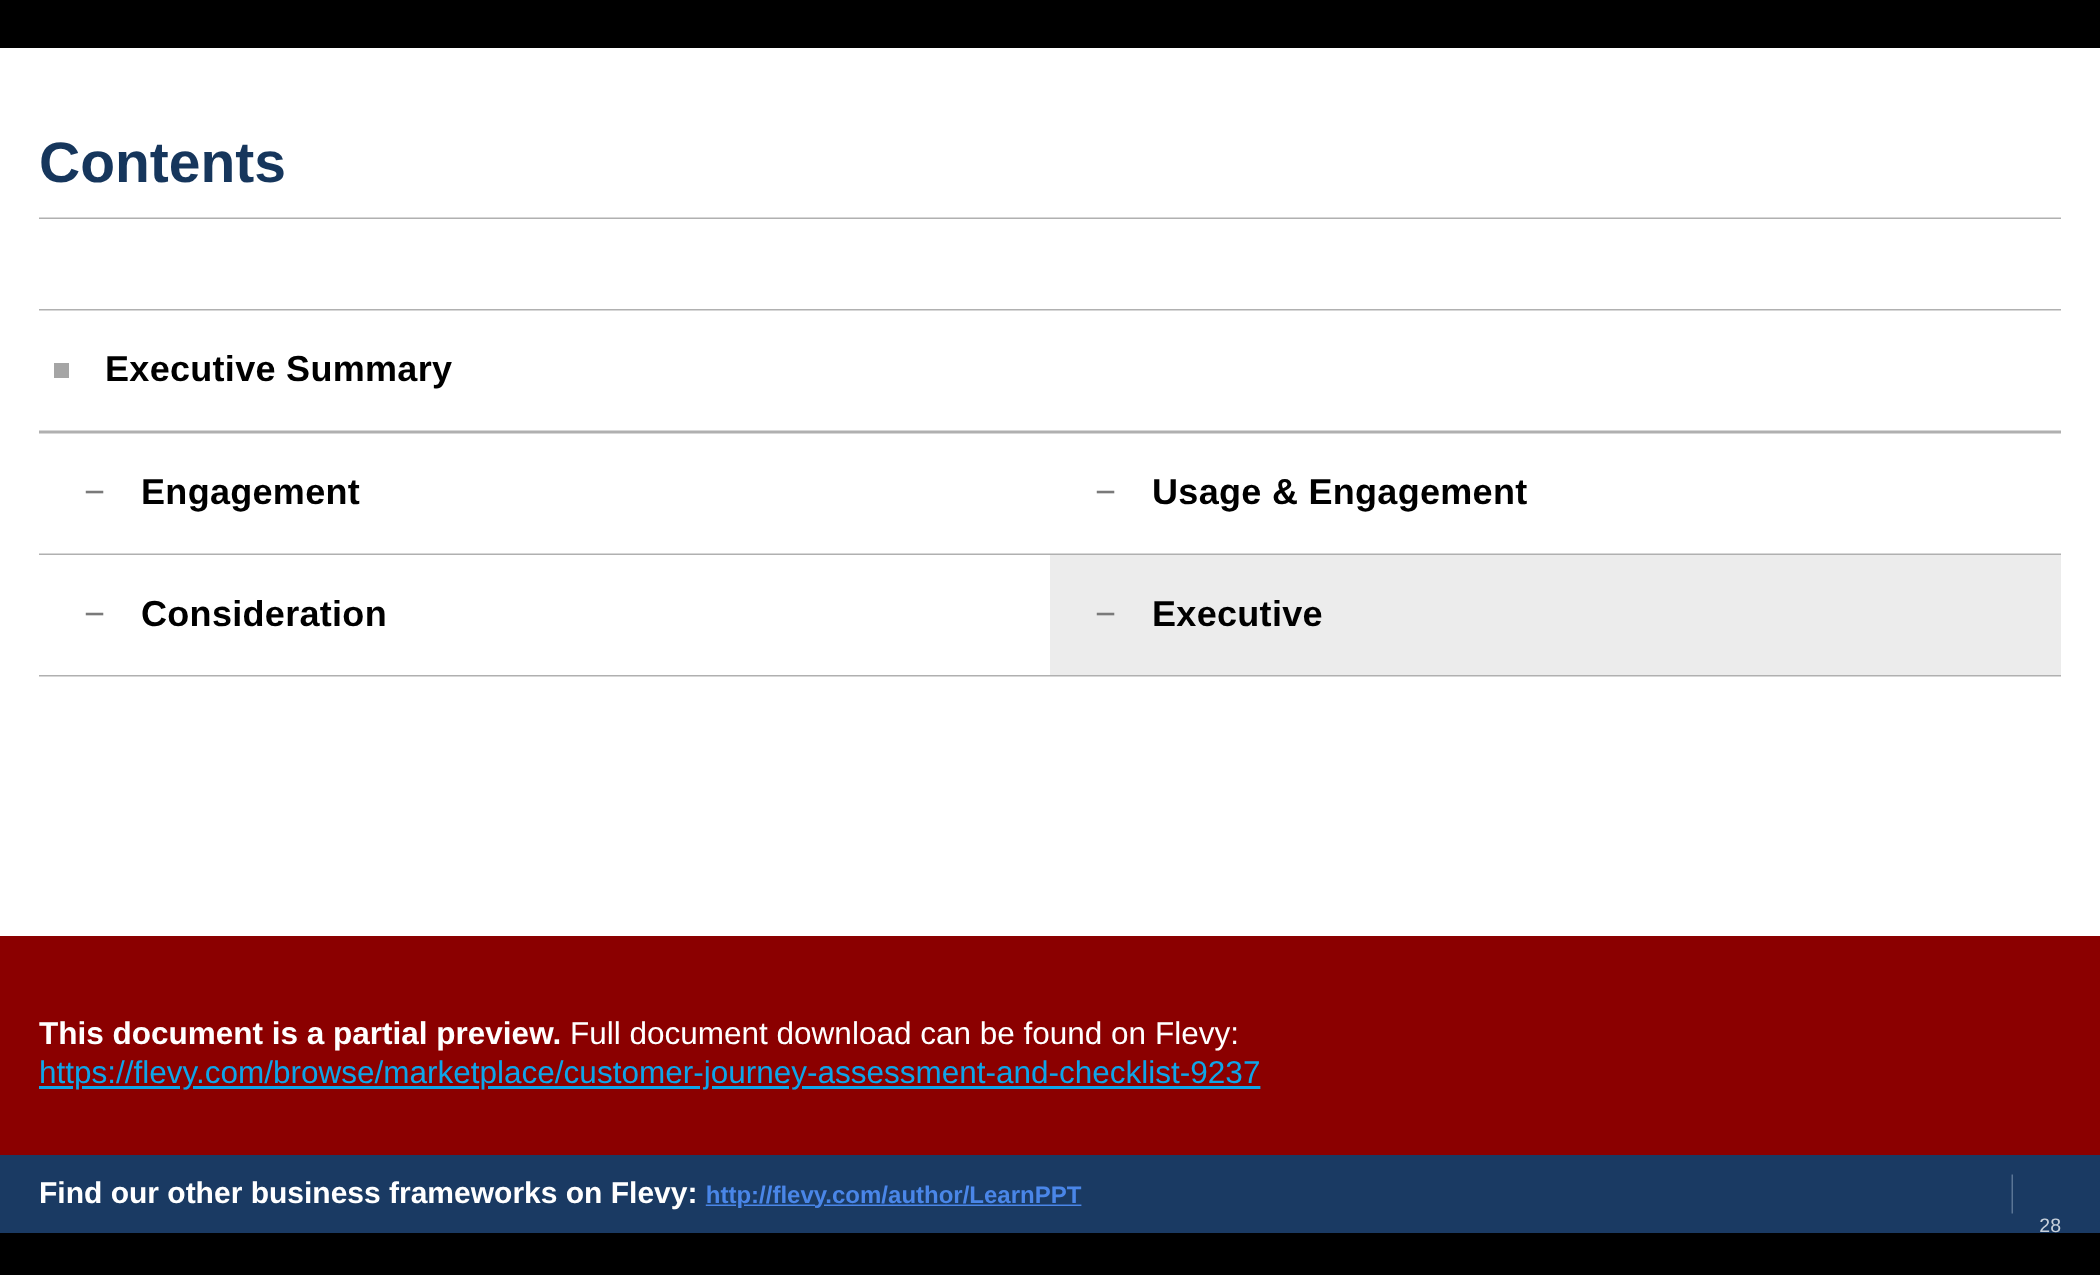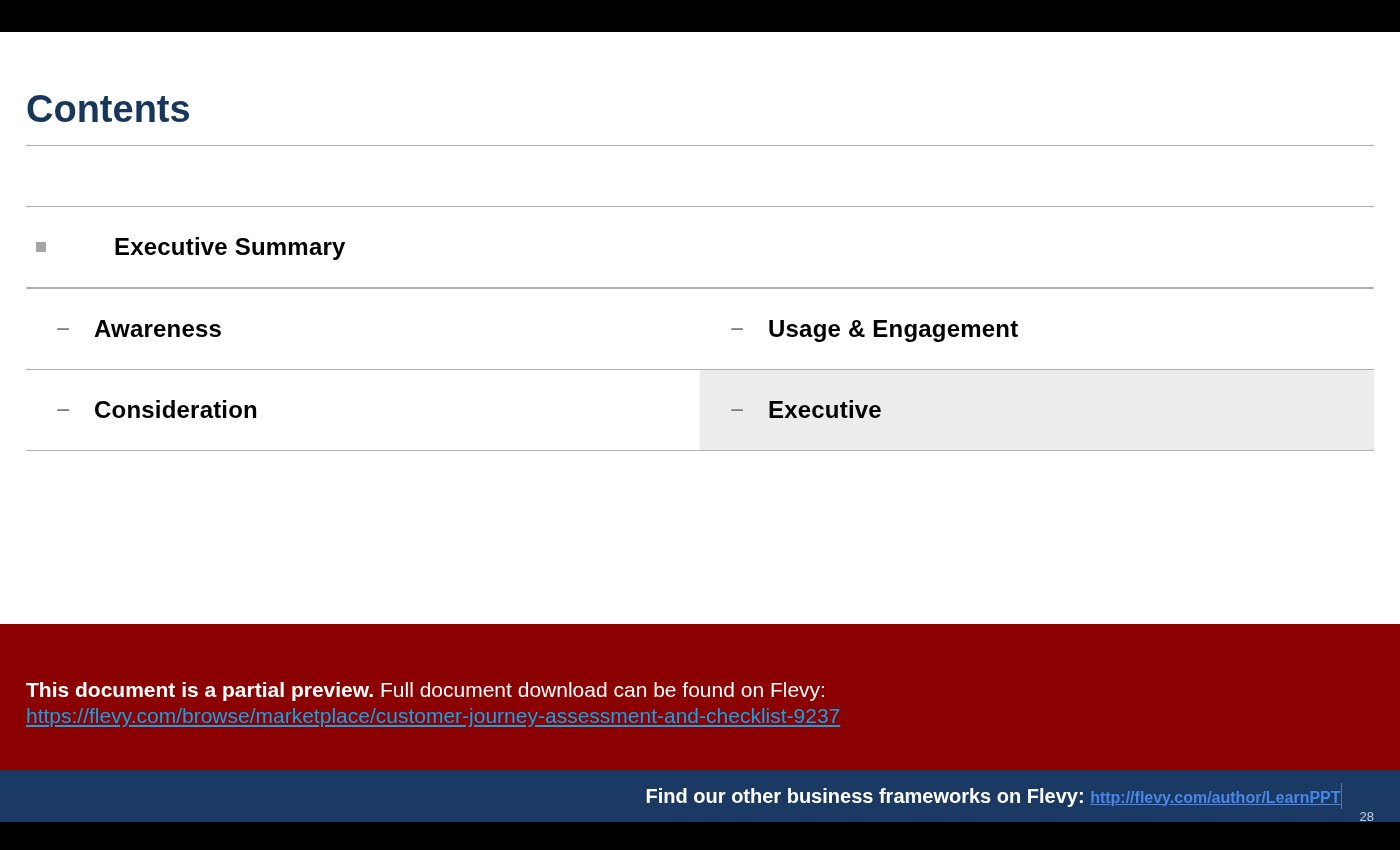--- a/index.html
+++ b/index.html
@@ -5,31 +5,31 @@
   * { box-sizing: border-box; margin: 0; padding: 0; }
   html, body { width: 1400px; height: 850px; font-family: Arial, Helvetica, sans-serif; background: #000; overflow: hidden; }
   .page { position: relative; width: 1400px; height: 850px; background: #fff; }
   .top-bar { width: 100%; height: 32px; background: #000; }
   .title-area { padding: 56px 26px 12px 26px; }
   .title { font-size: 38px; font-weight: bold; color: #16365c; }
   .title-rule { height: 1px; background: #b0b0b0; margin: 14px 0 0 0; }
   .content-area { padding: 48px 26px 0 26px; }
   .row { width: 100%; display: flex; }
   .cell { flex: 1; display: flex; align-items: center; padding: 26px 0 26px 8px; }
-  .full-cell { width: 100%; gap: 44px; }
+  .full-cell { width: 100%; }
   .section-rule { height: 1px; background: #b0b0b0; }
   .bullet-sq { width: 10px; height: 10px; background: #a5a5a5; margin-right: 24px; margin-left: 2px; flex-shrink: 0; }
   .bullet-dash { font-size: 24px; color: #7a7a7a; margin-left: 22px; margin-right: 24px; font-weight: normal; line-height: 1; flex-shrink: 0; }
   .item-text { font-size: 24px; font-weight: bold; color: #000; letter-spacing: 0.2px; }
   .highlight { background: #ececec; }
   .banner { position: absolute; left: 0; bottom: 68px; width: 100%; background: #8b0000; color: #fff; padding: 54px 26px 54px 26px; }
   .banner-line1 { font-size: 21px; }
   .banner-bold { font-weight: bold; }
   .banner-link { color: #0ea5e9; text-decoration: underline; font-size: 21px; display: inline-block; margin-top: 2px; }
-  .footer { position: absolute; left: 0; bottom: 28px; width: 100%; height: 52px; background: #1a3a63; display: flex; align-items: center; justify-content: flex-end; padding: 0 26px; }
+  .footer { position: absolute; left: 0; bottom: 28px; width: 100%; height: 52px; background: #1a3a63; display: flex; align-items: center; justify-content: space-between; padding: 0 26px; }
   .footer-text { color: #fff; font-size: 20px; font-weight: bold; }
   .footer-link { color: #4a86e8; text-decoration: underline; font-weight: bold; }
   .page-num-wrap { display: flex; align-items: center; height: 100%; }
   .page-num-sep { width: 1px; height: 26px; background: #5a7595; margin-right: 18px; }
   .page-num { color: #c7d0db; font-size: 13px; margin-top: 41px; }
   .bottom-bar { position: absolute; left: 0; bottom: 0; width: 100%; height: 28px; background: #000; }
 </style>
 </head>
 <body>
 
@@ -49,21 +49,21 @@
         <span class="item-text">Executive Summary</span>
       </div>
     </div>
 
     <div class="section-rule"></div>
 
     <div class="section-rule"></div>
     <div class="row">
       <div class="cell">
         <span class="bullet-dash">−</span>
-        <span class="item-text">Awareness</span>
+        <span class="item-text">Engagement</span>
       </div>
       <div class="cell">
         <span class="bullet-dash">−</span>
         <span class="item-text">Usage &amp; Engagement</span>
       </div>
     </div>
 
     <div class="section-rule"></div>
     <div class="row">
       <div class="cell">

